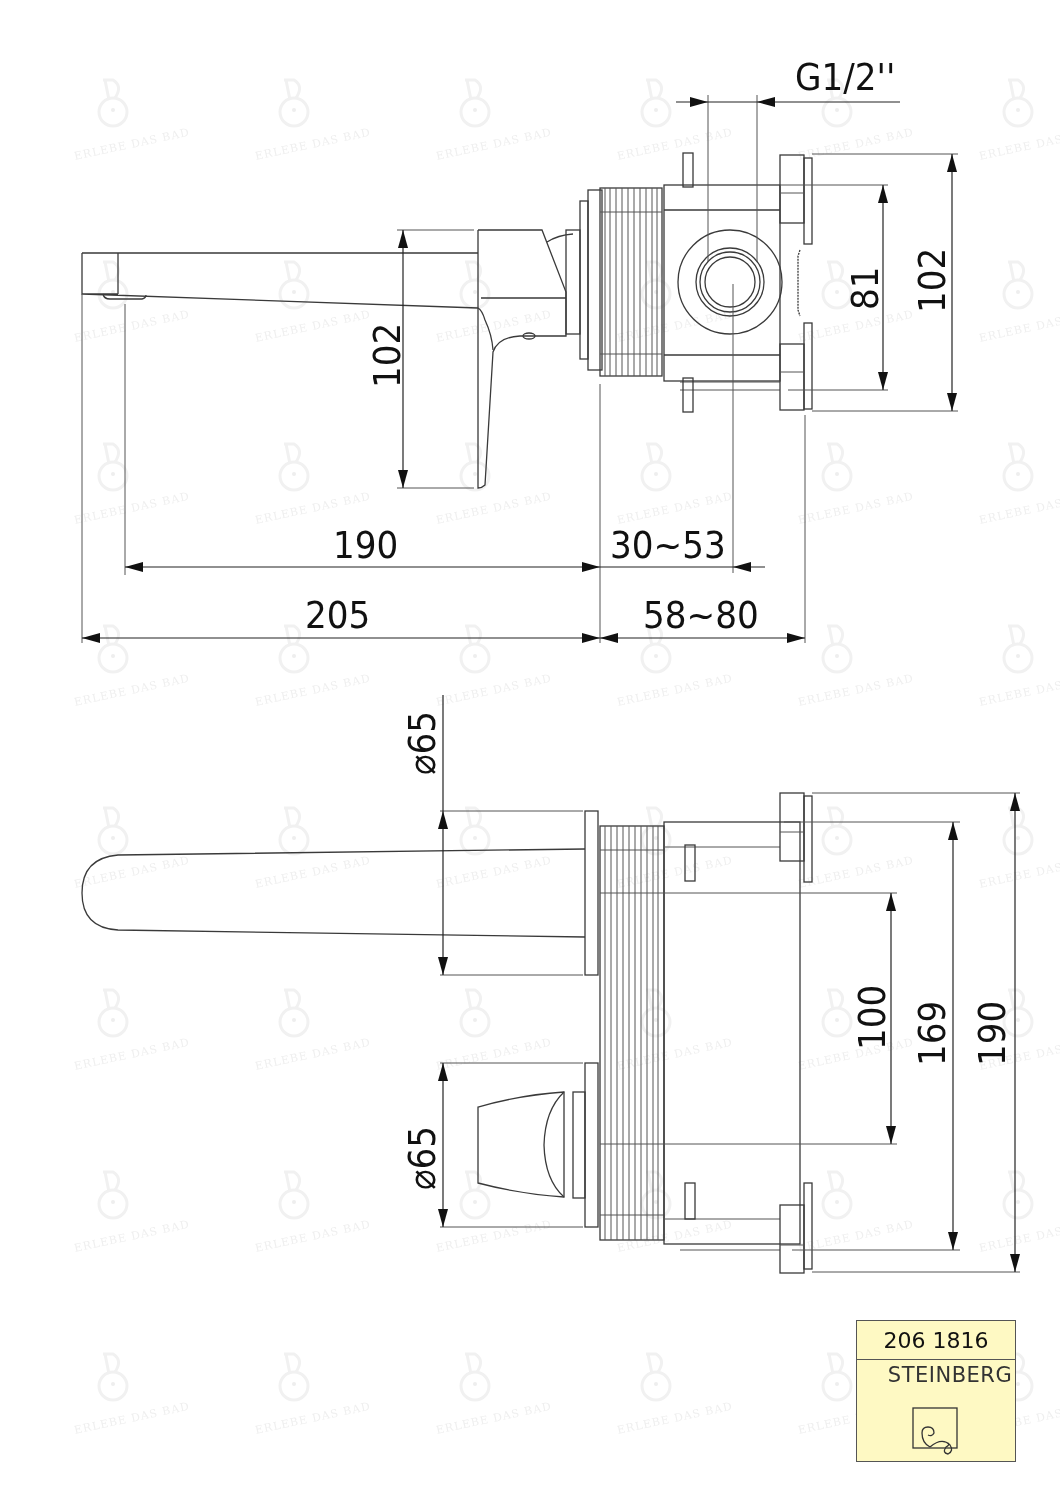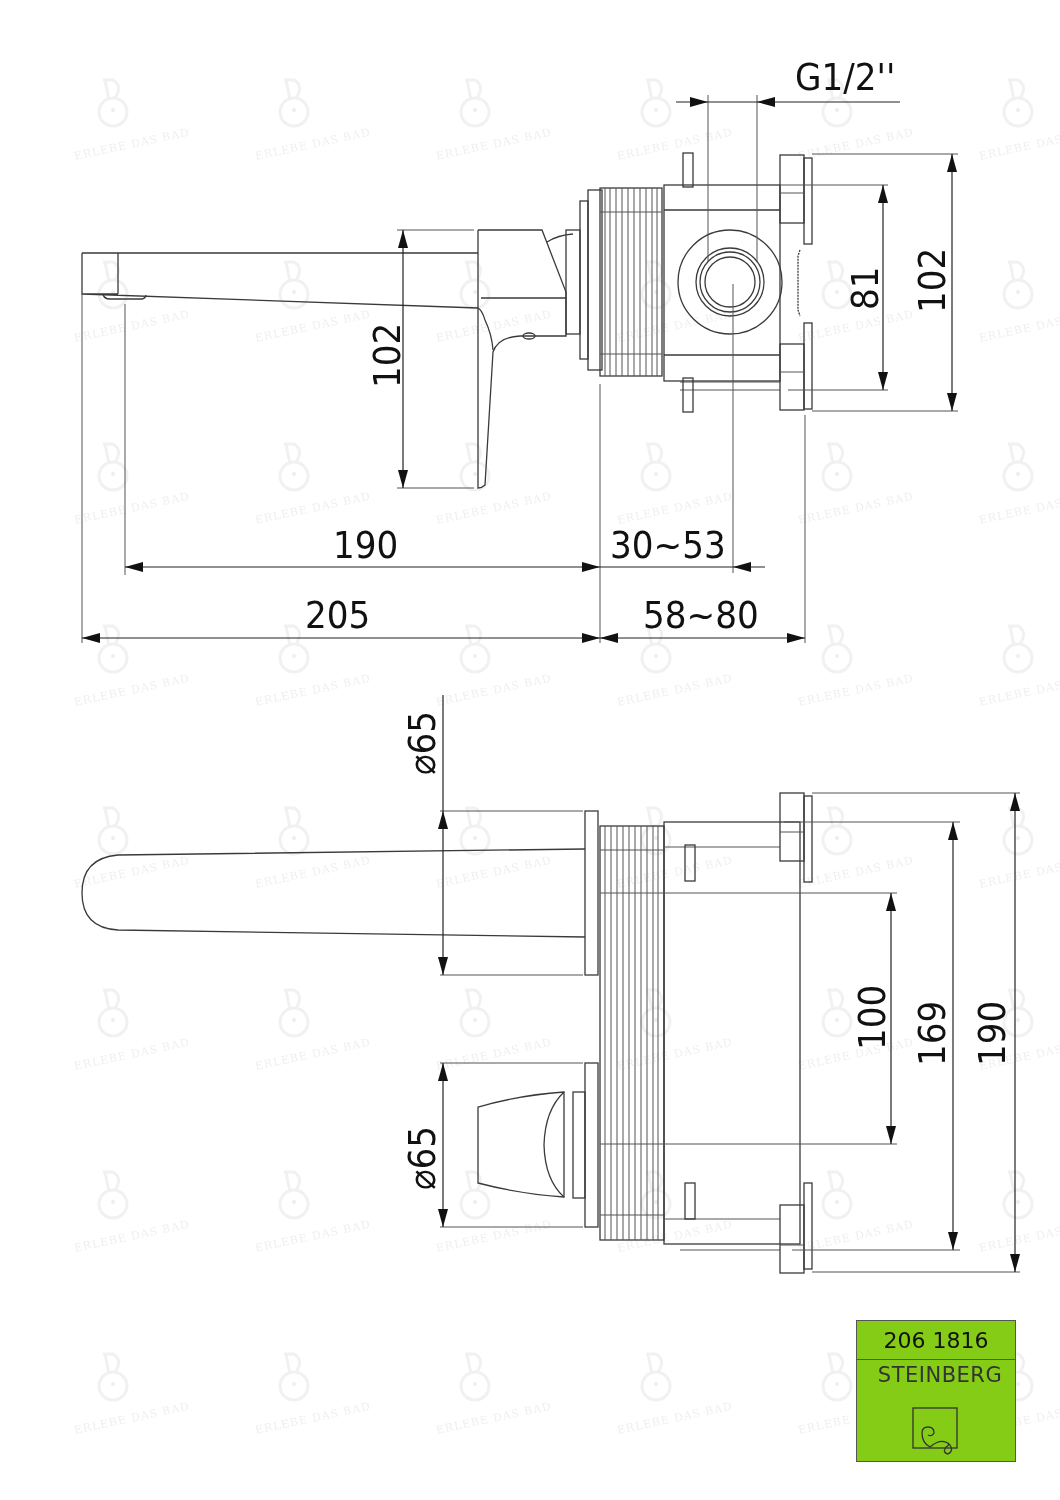--- a/index.html
+++ b/index.html
@@ -8,25 +8,25 @@
     svg { position: absolute; left: 0; top: 0; }
     .ln { stroke: #3a3a3a; stroke-width: 1.3; fill: none; }
     .lt { stroke: #555; stroke-width: 1; fill: none; }
     .dim { stroke: #222; stroke-width: 1.2; fill: none; }
     .arr { fill: #111; stroke: none; }
     .dimtxt { font-family: "DejaVu Sans", sans-serif; font-size: 38px; fill: #111;
               font-stretch: condensed; }
     .wm-mark { fill: none; stroke: #f1f1f1; stroke-width: 3; }
     .wm-txt { font-family: "DejaVu Serif", serif; font-size: 11px; fill: #efefef; letter-spacing: 1px; }
     .title-box { position: absolute; left: 856px; top: 1320px; width: 160px; height: 142px;
-                 border: 1.5px solid #555; background: #84cc16; box-sizing: border-box; }
+                 border: 1.5px solid #555; background: #fef9c3; box-sizing: border-box; }
     .title-code { position: absolute; left: 0; top: 0; width: 100%; height: 38px; line-height: 40px;
                   text-align: center; font-family: "DejaVu Sans", sans-serif; font-size: 22px; color: #111;
                   border-bottom: 1.5px solid #555; }
-    .title-brand { position: absolute; left: 4px; top: 42px; width: 100%; text-align: center;
+    .title-brand { position: absolute; left: 14px; top: 42px; width: 100%; text-align: center;
                    font-family: "DejaVu Sans", sans-serif; font-size: 21px; color: #333; letter-spacing: 0.5px; }
     .title-logo { position: absolute; left: 55px; top: 86px; width: 48px; height: 48px; }
   </style>
 </head>
 <body>
 
 <svg width="1060" height="1500" viewBox="0 0 1060 1500" xmlns="http://www.w3.org/2000/svg">
   <defs>
     <g id="wm">
       <path class="wm-mark" d="M8 0 L18 0 Q28 6 20 18 M10 0 L14 20"></path>

